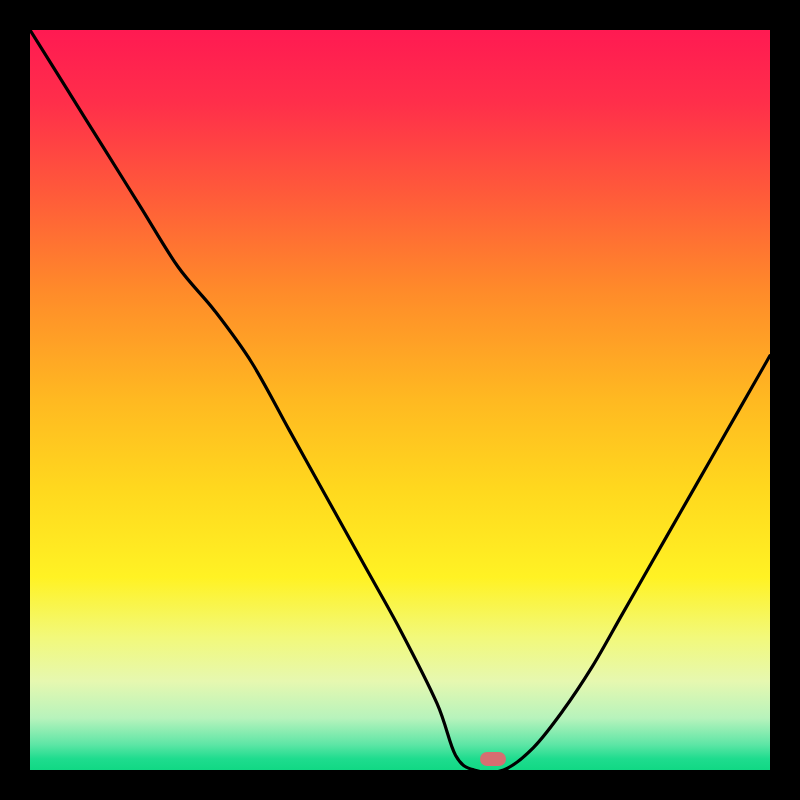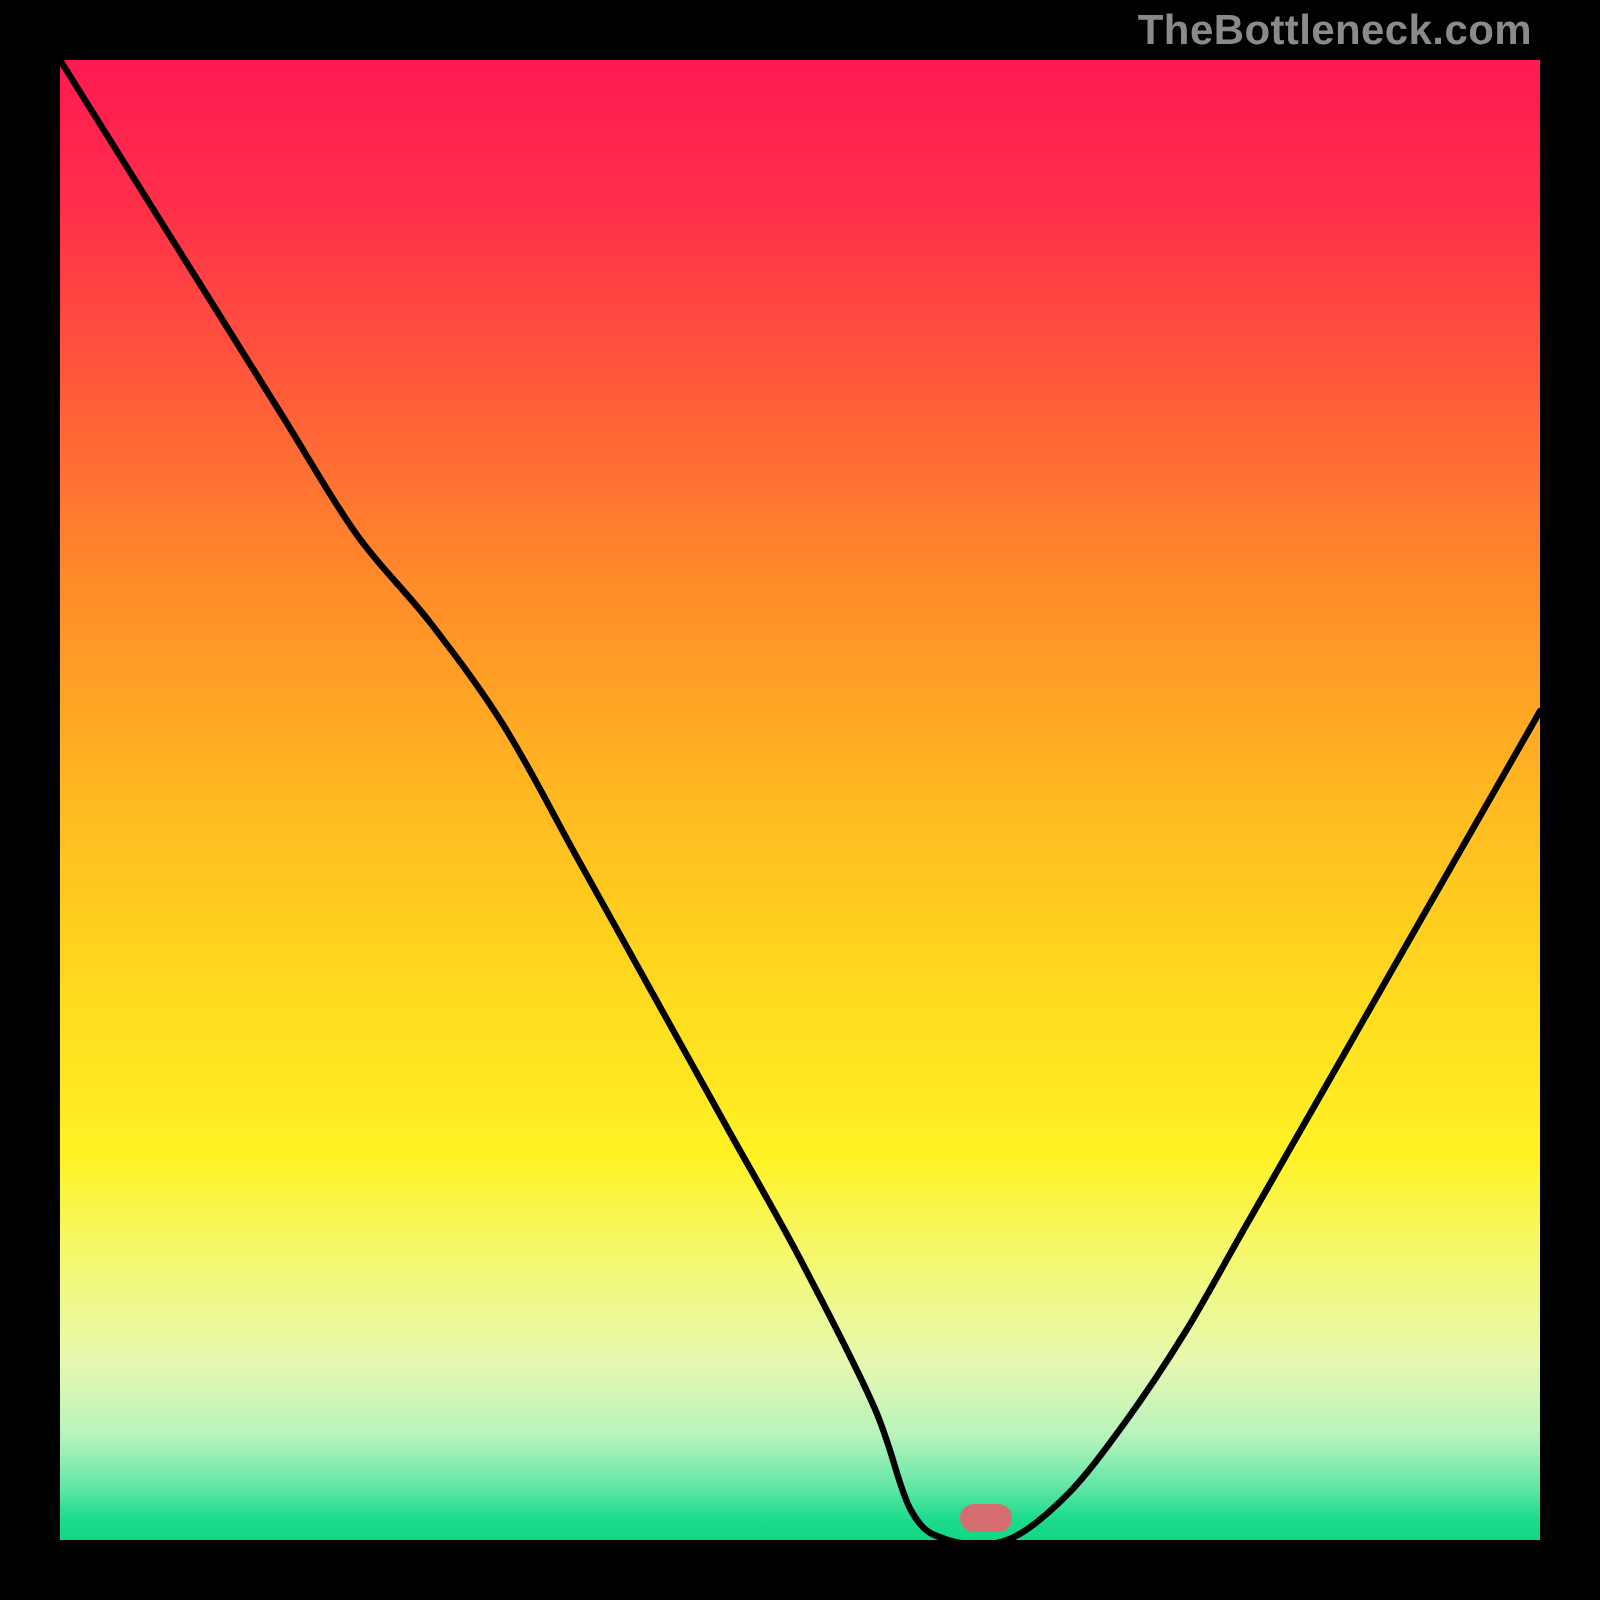--- a/index.html
+++ b/index.html
@@ -53,21 +53,20 @@
     font-weight: 600;
     color: #8a8a8a;
     letter-spacing: 0.2px;
   }
 </style>
 </head>
 <body>
 
 <div class="frame">
 
-  <div class="watermark">TheBottleneck.com</div>
 
   <div class="plot">
     <svg class="gradient" viewBox="0 0 740 740" preserveAspectRatio="none">
       <defs>
         <linearGradient id="bg" x1="0" y1="0" x2="0" y2="1">
             <stop offset="0.00%" stop-color="#ff1a52"></stop>
             <stop offset="10.00%" stop-color="#ff2f4a"></stop>
             <stop offset="22.00%" stop-color="#ff5a3a"></stop>
             <stop offset="35.00%" stop-color="#ff8a2a"></stop>
             <stop offset="50.00%" stop-color="#ffb921"></stop>

